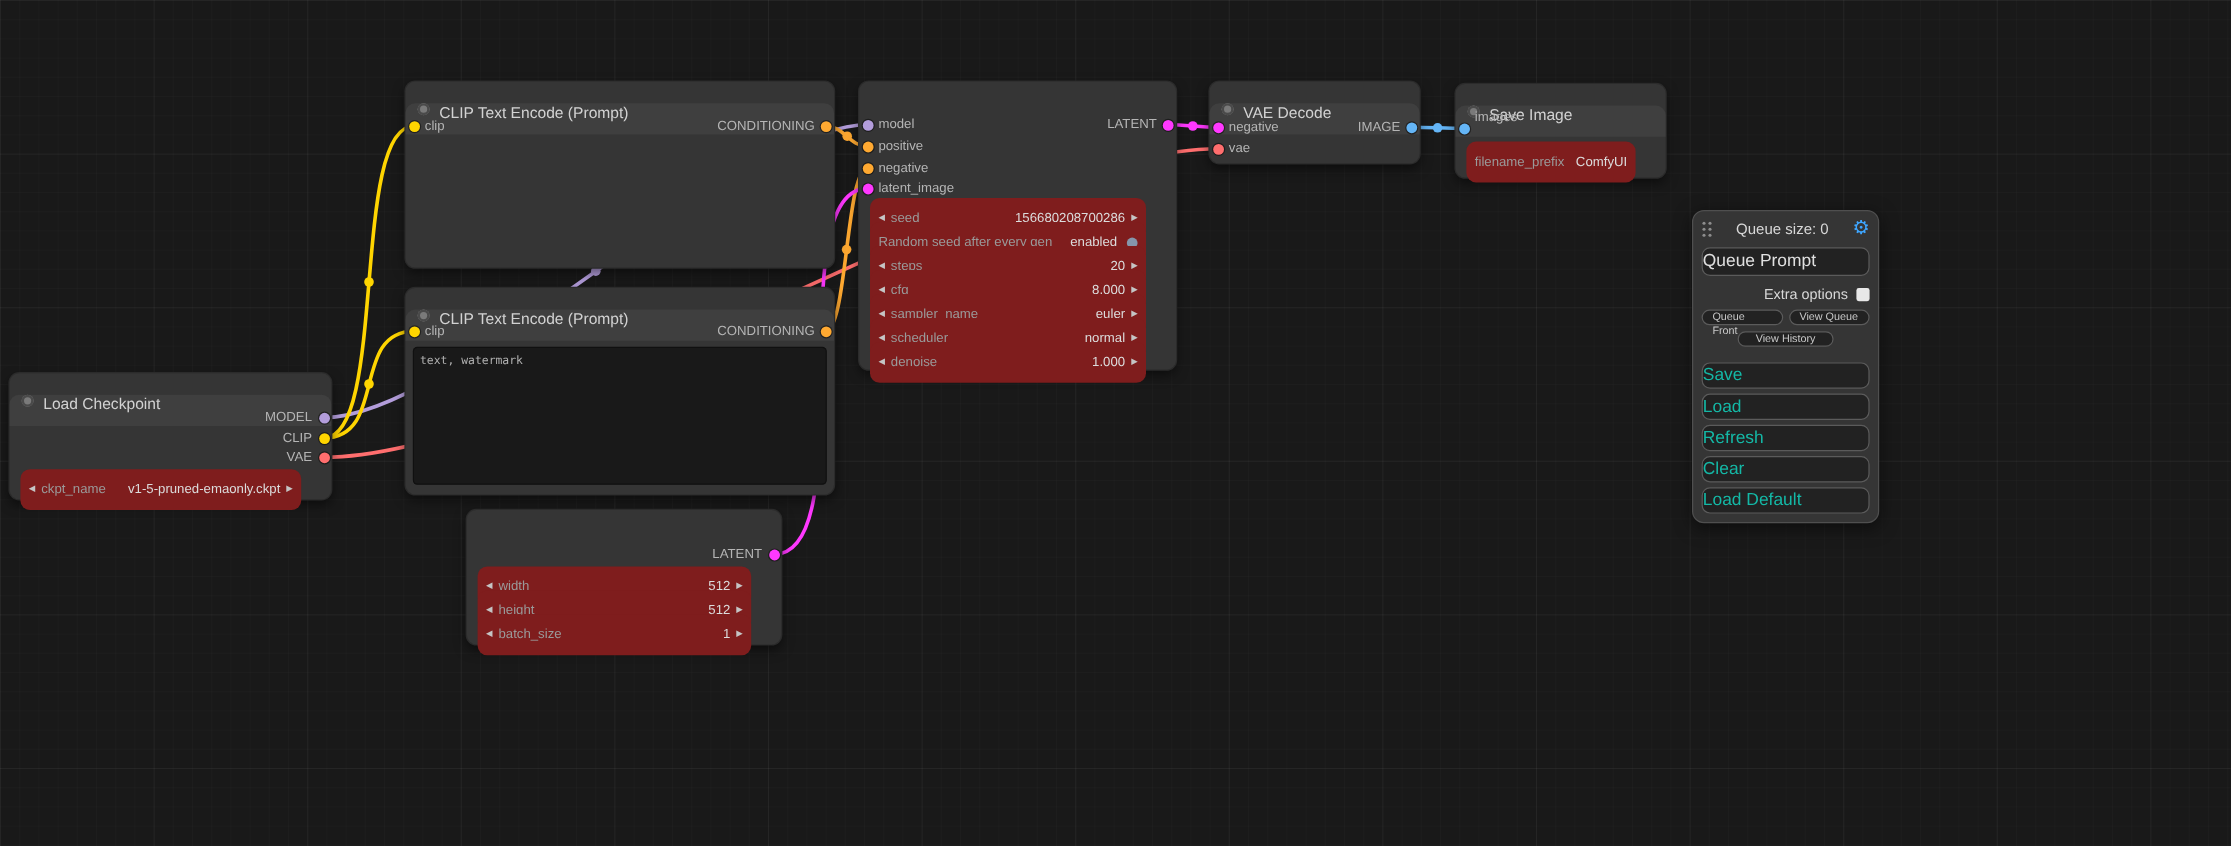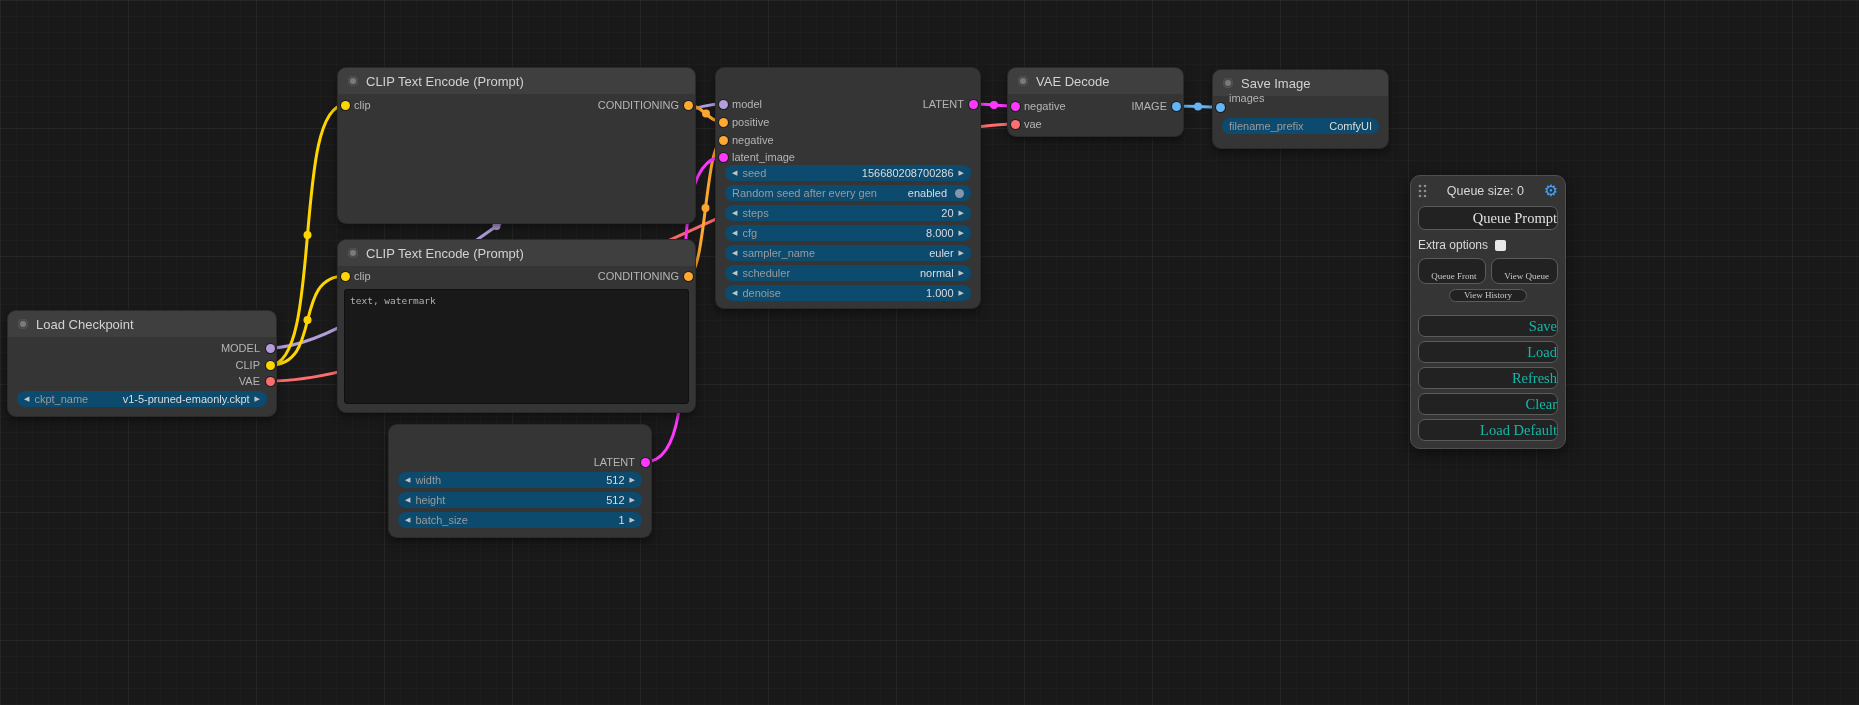--- a/index.html
+++ b/index.html
@@ -12,56 +12,56 @@
       linear-gradient(rgba(255,255,255,.035) 1px, transparent 1px),
       linear-gradient(90deg, rgba(255,255,255,.035) 1px, transparent 1px),
       linear-gradient(rgba(255,255,255,.016) 1px, transparent 1px),
       linear-gradient(90deg, rgba(255,255,255,.016) 1px, transparent 1px);
     background-size:128px 128px,128px 128px,16px 16px,16px 16px;
   }
   .wires{position:absolute;left:0;top:0;z-index:1}
   .w{fill:none;stroke-width:3;stroke-linecap:round}
   .node{position:absolute;z-index:2;background:#353535;border-radius:8px;
         box-shadow:0 0 0 1px #2b2b2b,0 4px 10px rgba(0,0,0,.5)}
-  .ntitle{position:absolute;left:0;top:0;right:0;height:26px;background:#3f3f3f;
-          border-radius:8px 8px 0 0;display:flex;align-items:center;padding:0 10px;gap:8px}
+  .ntitle{position:absolute;left:0;top:18px;right:0;height:26px;background:#3f3f3f;
+          border-radius:8px 8px 0 0;display:flex;padding:0 10px;gap:8px}
   .ndot{width:10px;height:10px;border-radius:50%;background:#7a7a7a;
         box-shadow:inset 0 0 0 2px #4a4a4a;flex:none}
   .ntext{font-size:13px;color:#d2d2d2;white-space:nowrap}
   .slabel{position:absolute;height:16px;line-height:16px;font-size:11px;color:#b5b5b5;white-space:nowrap}
   .slabel.in{left:16px}
   .slabel.out{right:16px;text-align:right}
   .port{position:absolute;width:9px;height:9px;border-radius:50%;z-index:3;
         box-shadow:0 0 0 1px rgba(0,0,0,.45)}
-  .widget{position:absolute;left:9px;right:9px;height:16px;background:#0c4a6e;border-radius:8px;
+  .widget{position:absolute;left:9px;right:25px;height:34px;background:#7f1d1d;border-radius:8px;
           display:flex;align-items:center;padding:0 7px;gap:5px;font-size:11px}
   .arr{color:#c5c5c5;font-size:7px;flex:none;line-height:16px}
   .wname{color:#9a9a9a;white-space:nowrap}
   .wval{margin-left:auto;color:#dcdcdc;white-space:nowrap}
   .toggle{width:9px;height:9px;border-radius:50%;background:#8596ab;flex:none;margin-left:3px}
   .ntextarea{position:absolute;left:6px;right:6px;background:#191919;border-radius:4px;
              padding:5px 6px;font-family:"DejaVu Sans Mono",monospace;font-size:9.5px;
              line-height:1.4;color:#b0b0b0;white-space:pre-wrap;overflow:hidden;
              box-shadow:inset 0 0 0 1px #101010}
   .menu{position:absolute;left:1410px;top:175px;width:156px;z-index:5;background:#353535;
         border:1px solid #4f4f4f;border-radius:10px;padding:5px 7px 7px;
         box-shadow:0 4px 14px rgba(0,0,0,.5)}
   .mhead{display:flex;align-items:center;height:20px;gap:15px}
   .mtitle{flex:1;text-align:center;font-size:12.5px;color:#d8d8d8}
   .gear{font-size:16px;color:var(--c-gear,#3ea6ff);line-height:1;cursor:pointer}
-  button{font-family:Liberation Serif, serif;cursor:pointer;text-align:right}
+  button{font-family:Liberation Sans, sans-serif;cursor:pointer;text-align:left}
   .btn-q{display:block;width:100%;margin-top:5px;height:24px;background:#222;
          border:1px solid #5b5b5b;border-radius:7px;color:#e0e0e0;font-size:14.5px}
-  .extra{display:flex;align-items:center;justify-content:flex-start;gap:7px;margin-top:8px;
+  .extra{display:flex;align-items:center;justify-content:flex-end;gap:7px;margin-top:8px;
          font-size:12px;color:#d8d8d8;height:14px}
   .cb{width:11px;height:11px;background:#e8e8e8;border-radius:2px;display:inline-block;cursor:pointer}
   .smrow{display:flex;gap:5px;margin-top:6px;justify-content:space-between}
   .smrow.center{justify-content:center;margin-top:5px}
   .btn-sm{background:#222;border:1px solid #5b5b5b;border-radius:8px;color:#c9c9c9;
-          font-size:9px;padding:12px 8px;height:13px;line-height:11px;flex:1}
+          font-size:9px;padding:0 8px;height:13px;line-height:11px;flex:1}
   .smrow.center .btn-sm{flex:0 0 auto;padding:0 14px}
   .mgap{height:9px}
   .btn-lg{display:block;width:100%;height:22px;margin-top:4px;background:#222;
           border:1px solid #5b5b5b;border-radius:7px;color:#14b8a6;font-size:14.5px}
 </style>
 </head>
 <body>
 
 <svg class="wires" width="1859" height="705" viewBox="0 0 1859 705">
   <path class="w" style="stroke:var(--c-model)" d="M270,348 C380,348 613,104 723,104"></path>

